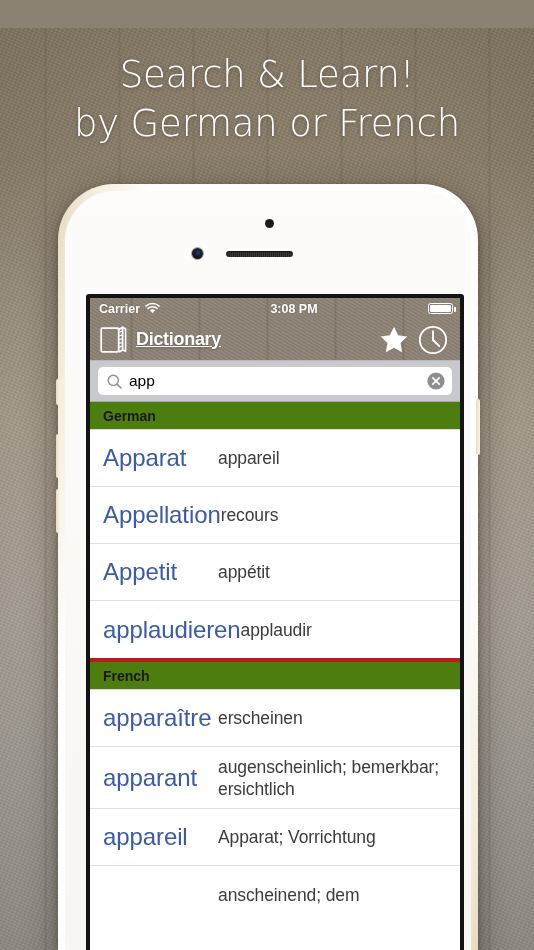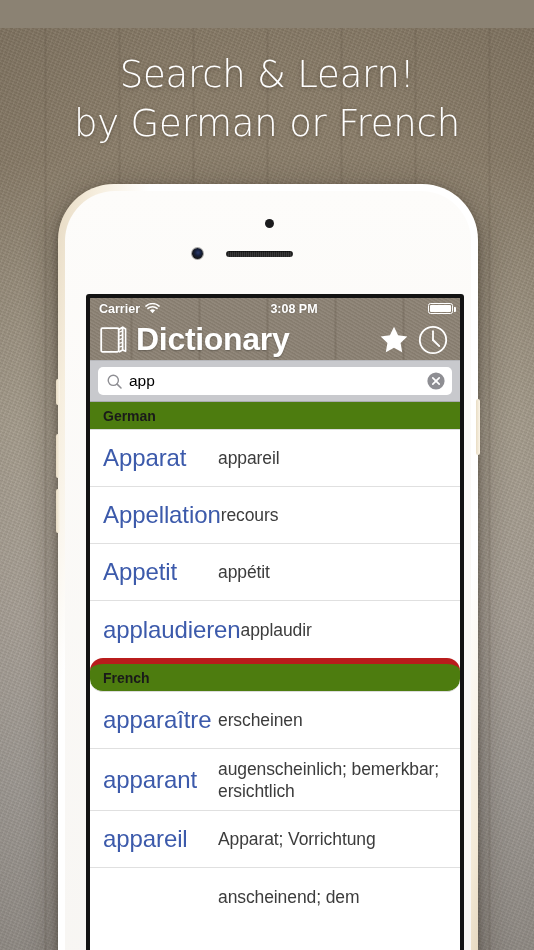--- a/index.html
+++ b/index.html
@@ -205,26 +205,27 @@
 
   .navbar {
     display: flex;
     align-items: center;
     height: 41px;
     padding: 0 12px 0 10px;
     gap: 9px;
   }
   .nav-title {
     color: #ffffff;
-    font-size: 32px;
+    font-size: 18px;
     font-weight: bold;
     letter-spacing: -0.3px;
     text-shadow: 0 1px 2px rgba(0,0,0,0.28);
     flex: 1 1 auto;
     margin-top: -1px;
+    text-decoration: underline;
   }
   .nav-icon { flex: 0 0 auto; display:block; }
 
   
   .searchzone {
     background: #c8c9cd;
     padding: 6px 8px;
     border-top: 1px solid #b6b7bb;
     border-bottom: 1px solid #a9aaae;
   }
@@ -382,21 +383,21 @@
             </div>
             <div class="row">
               <span class="term">Appetit</span>
               <span class="trans">appétit</span>
             </div>
             <div class="row" style="border-bottom:none;justify-content:center;">
               <span class="term">applaudieren</span>
               <span class="trans">applaudir</span>
             </div>
 
-            <div class="section-header" style="border-top:6px solid #b91c1c;border-radius:13px;">French</div>
+            <div class="section-header" style="border-top:4px solid #b91c1c;">French</div>
 
             <div class="row">
               <span class="term">apparaître</span>
               <span class="trans">erscheinen</span>
             </div>
             <div class="row two-line">
               <span class="term">apparant</span>
               <span class="trans">augenscheinlich; bemerkbar; ersichtlich</span>
             </div>
             <div class="row">

